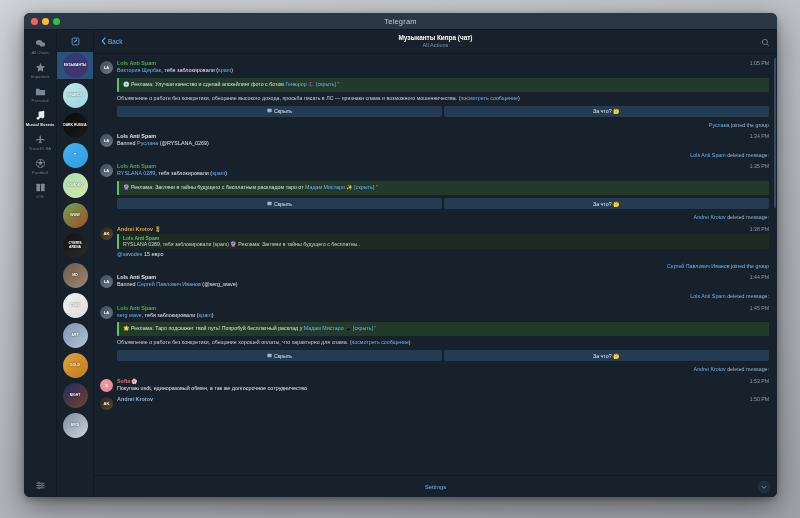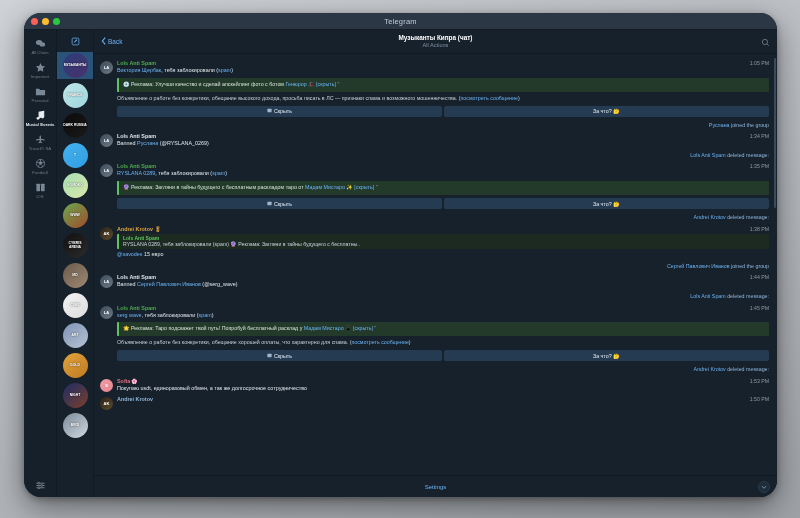--- a/index.html
+++ b/index.html
@@ -12,21 +12,21 @@
   
   #desktop {
     position: relative; width: 800px; height: 518px;
     background: linear-gradient(160deg,#cfd2d6 0%,#b3b7bc 55%,#9ea2a7 100%);
   }
   
   #window {
     position: absolute; left: 24px; top: 13px;
     width: 753px; height: 484px;
     background: #17212b;
-    border-radius: 17px;
+    border-radius: 6px;
     box-shadow: 0 10px 30px rgba(0,0,0,.45), 0 2px 6px rgba(0,0,0,.3);
     overflow: hidden;
     display: flex; flex-direction: column;
   }
   
   #titlebar {
     height: 17px; flex: 0 0 17px;
     background: #2b3744;
     border-bottom: 1px solid #131c26;
     display: flex; align-items: center;

